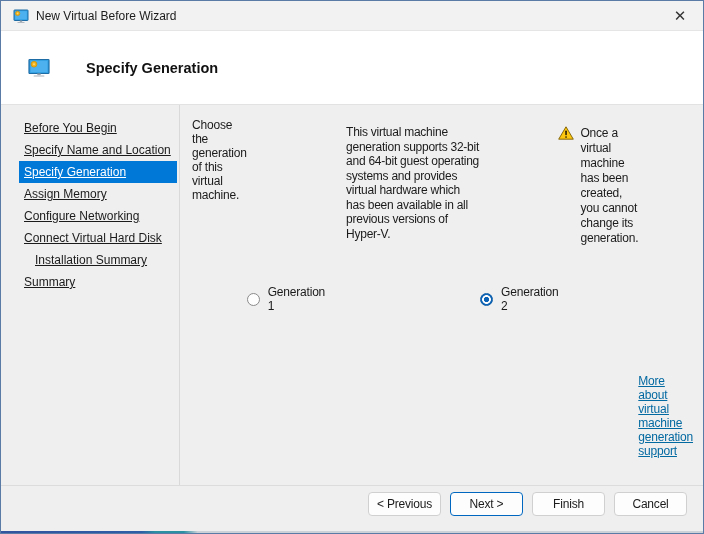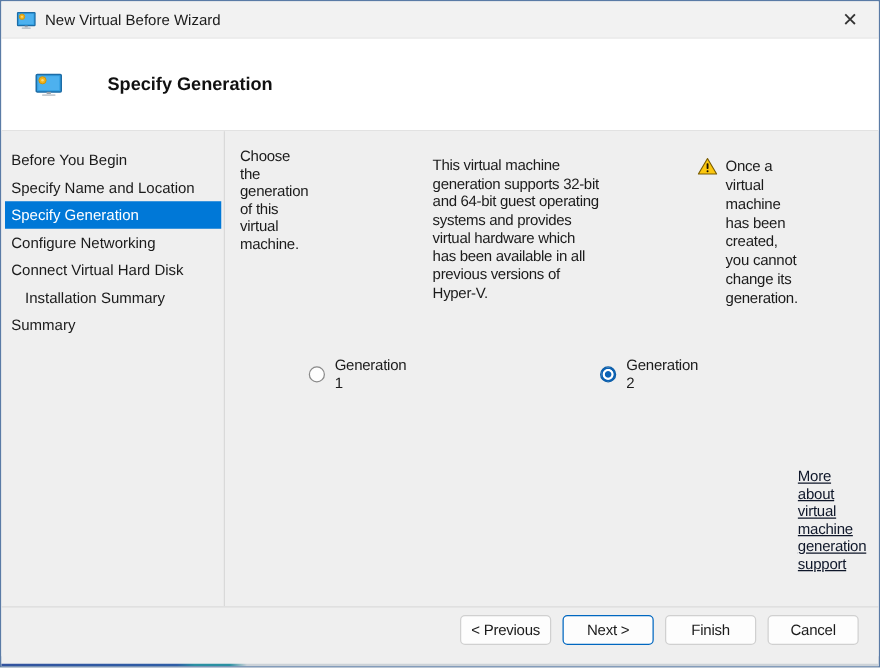--- a/index.html
+++ b/index.html
@@ -46,23 +46,24 @@
   
   .bodyrow { display:flex; height: 380px; background:#efefef; }
   .sidebar {
     width: 179px; flex:0 0 auto;
     border-right: 1px solid #d9d9d9;
     padding-top: 12px;
   }
   .side-item {
     height: 22px; line-height: 15px;
     padding: 4px 0 3px 5px;
-    margin: 0 2px 0 3px;
+    margin: 0 2px 0 18px;
     white-space: nowrap;
     color:#1b1b1b;
+    text-decoration:underline;
   }
   .side-item.selected { background:#0078d7; color:#ffffff; }
   .side-item.indent { padding-left: 16px; }
 
   .content {
     flex:1; display:flex; flex-direction:row;
     padding: 13px 10px 14px 12px;
   }
   .intro { margin-bottom: 14px; letter-spacing:-0.2px; }
 
@@ -81,21 +82,21 @@
     margin: 7px 0 9px 21px;
     max-width: 492px;
     line-height: 14.5px;
     letter-spacing:-0.25px;
   }
   .warning-row { display:flex; align-items:flex-start; margin-top: 7px; }
   .warn-icon { width:16px; height:14px; flex:0 0 auto; margin:1px 6px 0 0; }
   .warning-text { letter-spacing:-0.2px; line-height:15px; padding-top:1px; }
 
   .link-row { margin-top:auto; padding-bottom: 13px; }
-  .help-link { color:#0f172a; text-decoration: underline; letter-spacing:-0.2px; cursor:pointer; }
+  .help-link { color:#0369a1; text-decoration: underline; letter-spacing:-0.2px; cursor:pointer; }
 
   
   .footer {
     height: 40px; background:#efefef;
     border-top: 1px solid #dcdcdc;
     display:flex; align-items:center; justify-content:flex-end;
     gap: 9px; padding: 0 16px 4px 0;
   }
   .btn {
     width: 73px; height: 24px;
@@ -141,20 +142,21 @@
       </svg>
     </span>
     <span class="hdr-title">Specify Generation</span>
   </div>
 
   <div class="bodyrow">
     <div class="sidebar">
       <div class="side-item">Before You Begin</div>
       <div class="side-item">Specify Name and Location</div>
       <div class="side-item selected">Specify Generation</div>
+      <div class="side-item">Assign Memory</div>
       <div class="side-item">Configure Networking</div>
       <div class="side-item">Connect Virtual Hard Disk</div>
       <div class="side-item indent">Installation Summary</div>
       <div class="side-item">Summary</div>
     </div>
 
     <div class="content">
       <div class="intro">Choose the generation of this virtual machine.</div>
 
       <div class="option-row">

